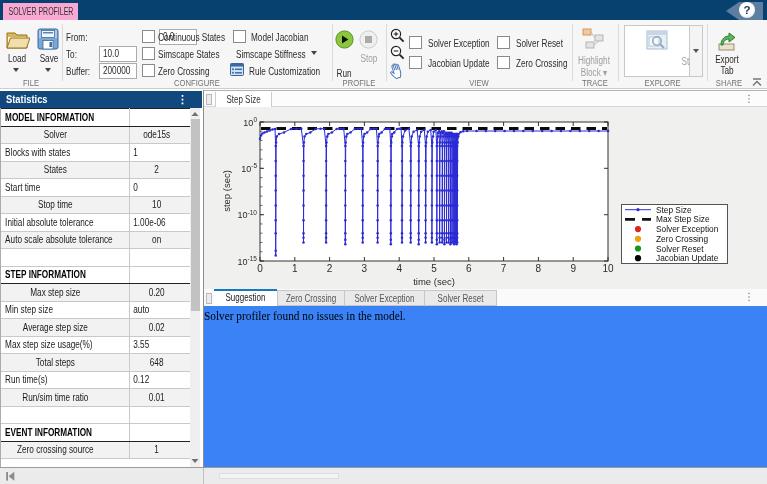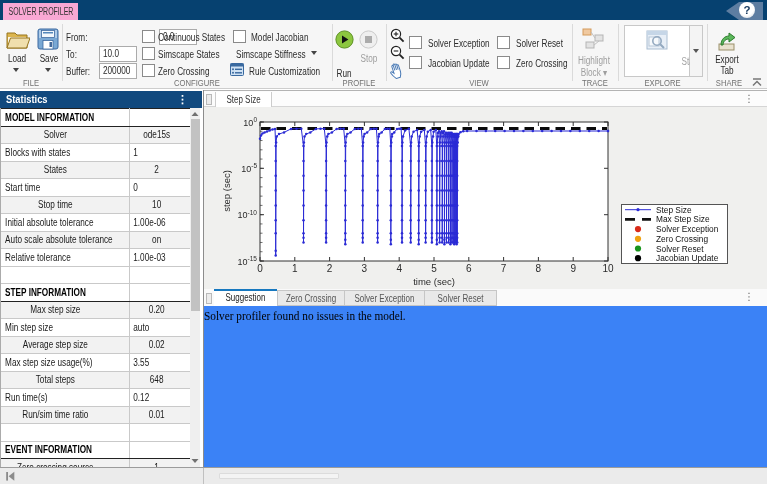--- a/index.html
+++ b/index.html
@@ -306,28 +306,20 @@
           <td class="v">
             <span class="tx">1.00e-06</span>
           </td>
         </tr>
     <tr class="g">
           <td>
             <span class="tx">Auto scale absolute tolerance</span>
           </td>
           <td class="v">
             <span class="tx">on</span>
-          </td>
-        </tr>
-    <tr>
-          <td>
-            <span class="tx">Relative tolerance</span>
-          </td>
-          <td class="v">
-            <span class="tx">1.00e-03</span>
           </td>
         </tr>
     <tr>
           <td></td>
           <td class="v"></td>
         </tr>
     <tr class="hd">
           <td>
             <span class="tx">STEP INFORMATION</span>
           </td>

